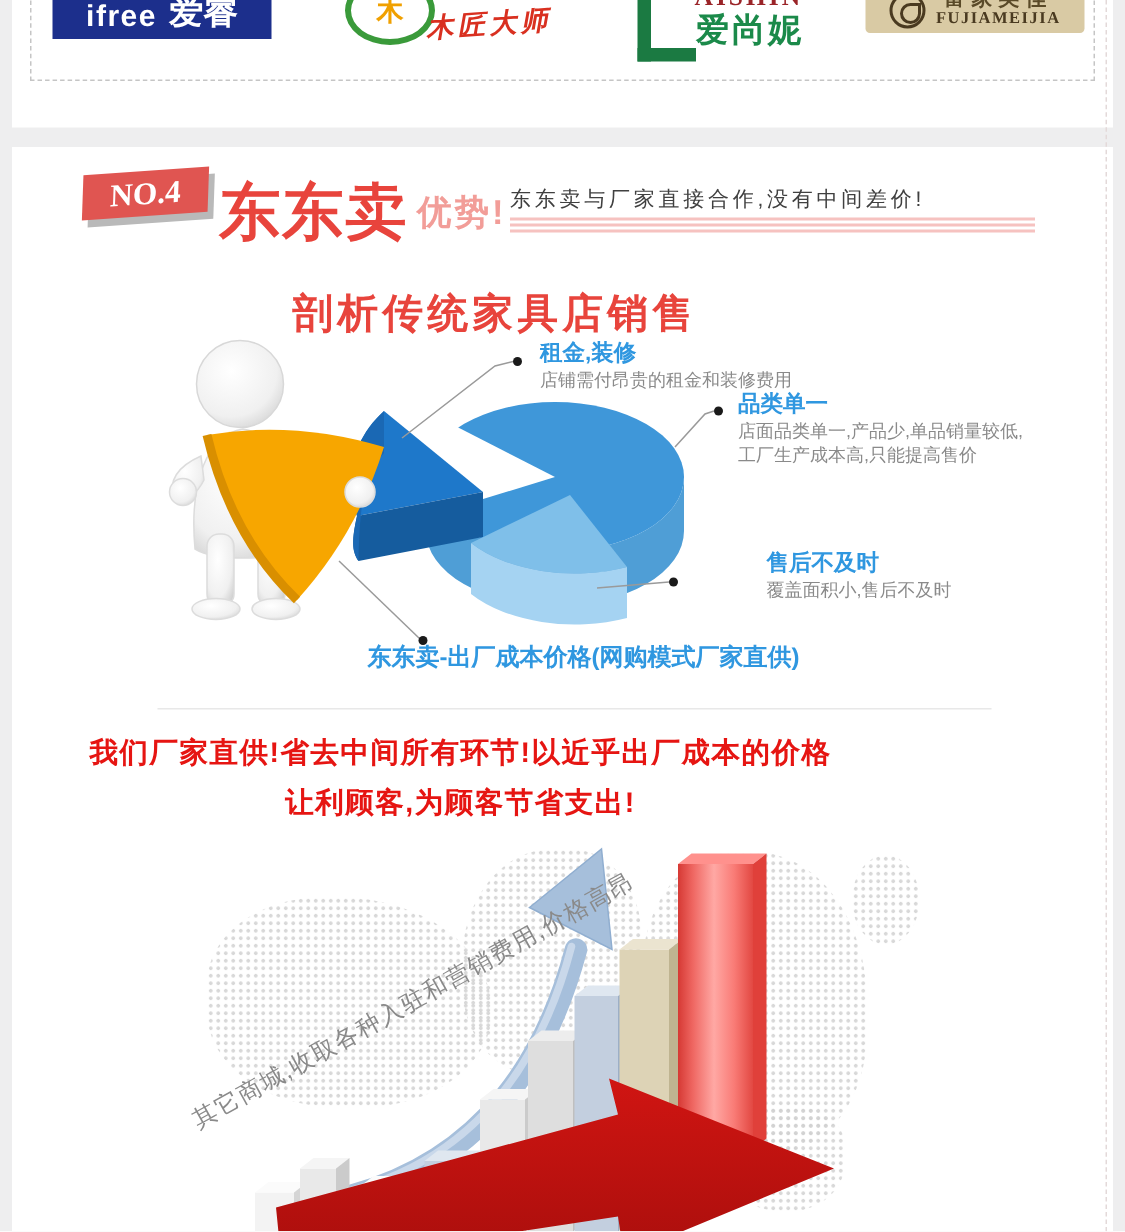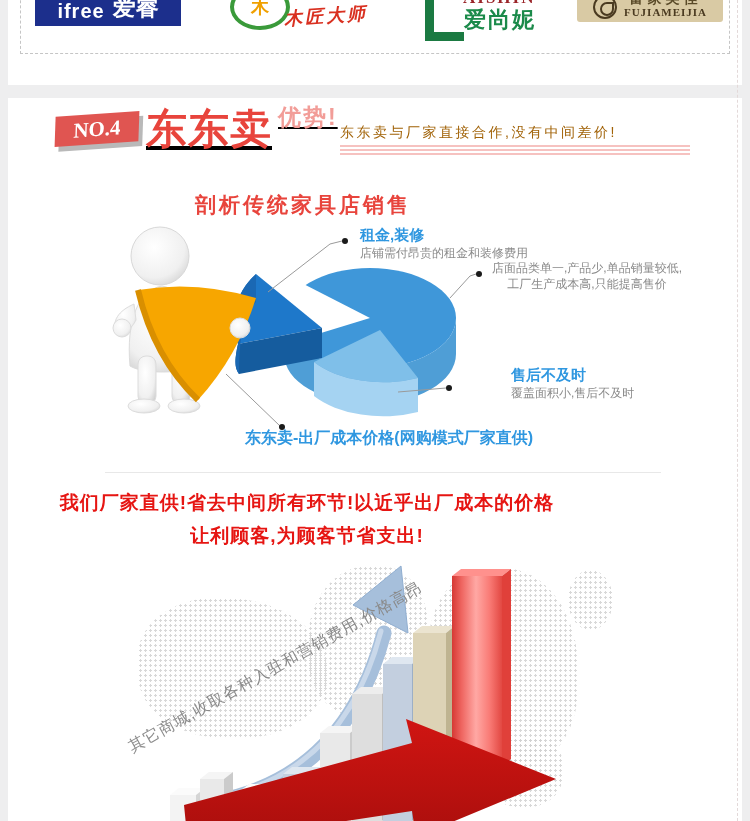--- a/index.html
+++ b/index.html
@@ -20,29 +20,29 @@
   .aishin-cn{left:456px;top:5px;color:#1b8a4a;font-weight:bold;font-size:22px;letter-spacing:2px;}
   .logo-fjmj{left:569px;top:-40px;width:146px;height:62px;background:#d9caa4;border-radius:3px;display:flex;align-items:flex-end;justify-content:center;gap:7px;padding-bottom:3px;box-sizing:border-box;}
   .fjmj-emblem{width:24px;height:24px;border:2px solid #4a3a20;border-radius:50%;box-sizing:border-box;position:relative;}
   .fjmj-emblem::after{content:"";position:absolute;left:5px;top:5px;width:10px;height:10px;border:2px solid #4a3a20;border-radius:50% 0 50% 50%;}
   .fjmj-txt{display:flex;flex-direction:column;align-items:center;line-height:14px;}
   .fjmj-cn{color:#5a4a28;font-size:14px;font-weight:bold;letter-spacing:4px;}
   .fjmj-latin{color:#4a3a20;font-size:11px;font-weight:bold;font-family:"Liberation Serif",serif;letter-spacing:1px;}
   
   .main-panel{top:98px;height:723px;overflow:hidden;}
   .badge{left:47px;top:16px;width:84px;height:30px;background:#e05551;color:#fff;display:flex;align-items:center;justify-content:center;font-family:"Liberation Serif",serif;font-weight:bold;font-size:21px;transform:rotate(-4deg) skewX(-6deg);box-shadow:4px 5px 0 #b9b9b9;}
-  .title-row{left:138px;top:4px;display:flex;align-items:flex-start;gap:6px;text-decoration:underline;}
+  .title-row{left:138px;top:16px;display:flex;align-items:center;gap:6px;}
   .big-title{color:#e8443c;font-size:41px;font-weight:bold;letter-spacing:1px;}
   .title-suffix{color:#f29d98;font-size:23px;font-weight:bold;letter-spacing:2px;}
-  .subtitle{left:332px;top:26px;color:#a16207;font-size:14px;letter-spacing:2.5px;}
+  .subtitle{left:332px;top:26px;color:#404040;font-size:14px;letter-spacing:2.5px;}
   .stripes{left:332px;top:47px;width:350px;}
   .stripes div{height:2px;background:#f6c2c0;margin-bottom:2px;}
-  .section-heading{left:187px;top:93px;color:#e8443c;font-size:21px;font-weight:bold;letter-spacing:3px;}
+  .section-heading{left:187px;top:93px;color:#e8443c;font-size:27px;font-weight:bold;letter-spacing:3px;}
   .callout-title{color:#2f97e0;font-weight:bold;font-size:15px;}
-  .callout-desc{color:#8a8a8a;font-size:12px;line-height:16px;text-align:center;}
+  .callout-desc{color:#8a8a8a;font-size:12px;line-height:16px;}
   .c4-title{color:#2f97e0;font-weight:bold;font-size:16px;}
   .divider{left:97px;top:374px;width:556px;height:1px;background:#e8e8e8;}
   .promo{left:0;top:388px;width:598px;text-align:center;color:#e61512;font-size:19px;font-weight:bold;line-height:33px;letter-spacing:1px;}
   
   .map-dots{background-image:radial-gradient(circle,#d2d2d2 1px,transparent 1.4px);background-size:5px 5px;opacity:.85;}
   .bar-svg{left:0;top:455px;z-index:2;}
   .bar-caption{left:122px;top:640px;width:420px;transform:rotate(-29deg);transform-origin:0 50%;color:#8a8a8a;font-size:16px;letter-spacing:1px;z-index:3;}
   .pie-svg{left:90px;top:118px;}
   .right-dash{left:737px;top:0;height:821px;width:0;border-left:1px dashed #e3d9d9;z-index:50;pointer-events:none;}
 </style>
@@ -142,20 +142,21 @@
           <circle cx="351" cy="172" r="3"></circle>
           <circle cx="184" cy="211" r="3"></circle>
       </g>
     </svg>
 
     <div class="abs" style="left:352px;top:128px;">
       <div class="callout-title">租金,装修</div>
       <div class="callout-desc">店铺需付昂贵的租金和装修费用</div>
     </div>
     <div class="abs" style="left:484px;top:162px;">
+      <div class="callout-title">品类单一</div>
       <div class="callout-desc">店面品类单一,产品少,单品销量较低,</div>
       <div class="callout-desc">工厂生产成本高,只能提高售价</div>
     </div>
     <div class="abs" style="left:471px;top:268px;margin-left:32px;">
       <div class="callout-title">售后不及时</div>
       <div class="callout-desc">覆盖面积小,售后不及时</div>
     </div>
     <div class="abs" style="left:217px;top:330px;width:510px;margin-left:20px;">
       <div class="c4-title">东东卖-出厂成本价格(网购模式厂家直供)</div>
     </div>

